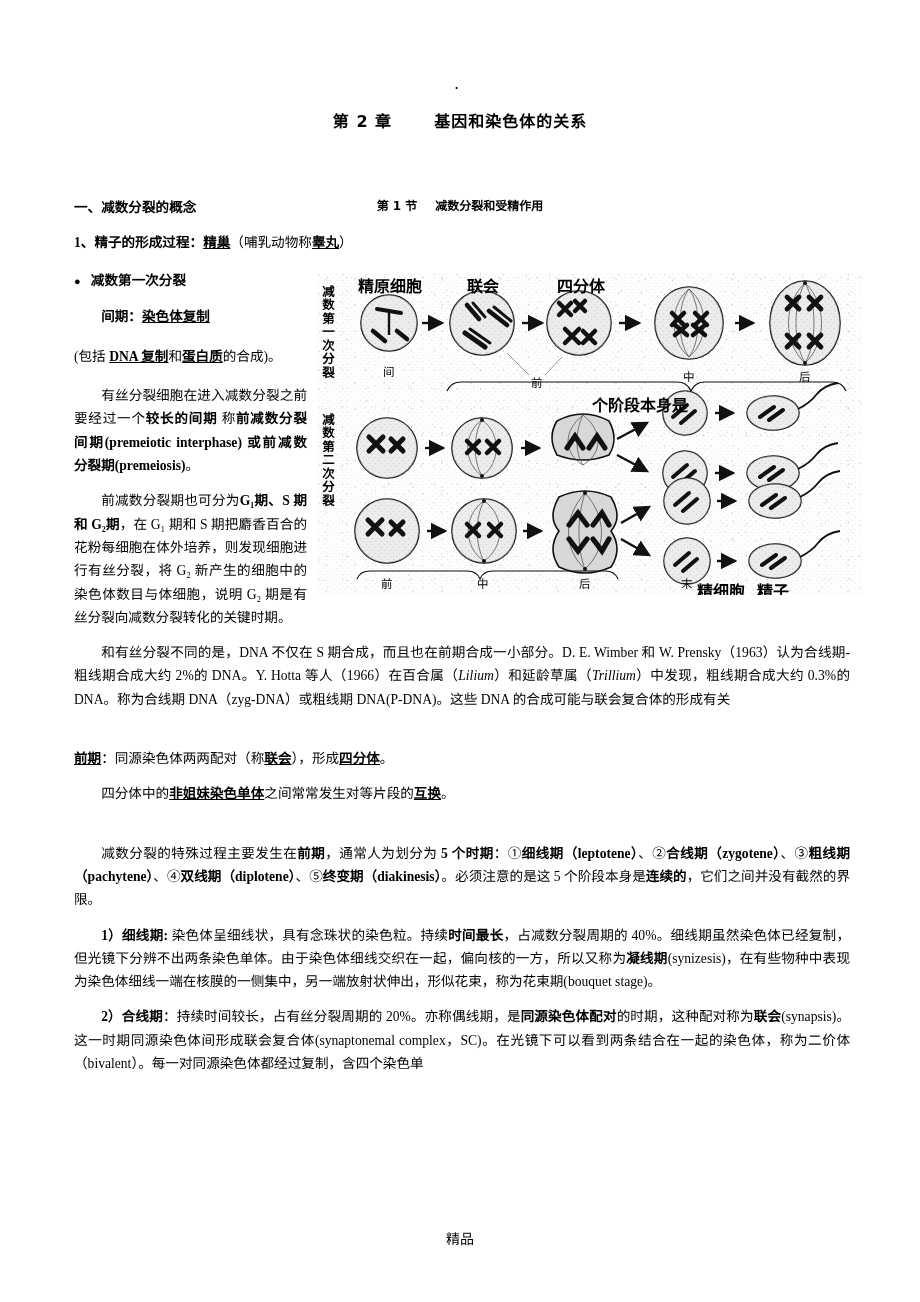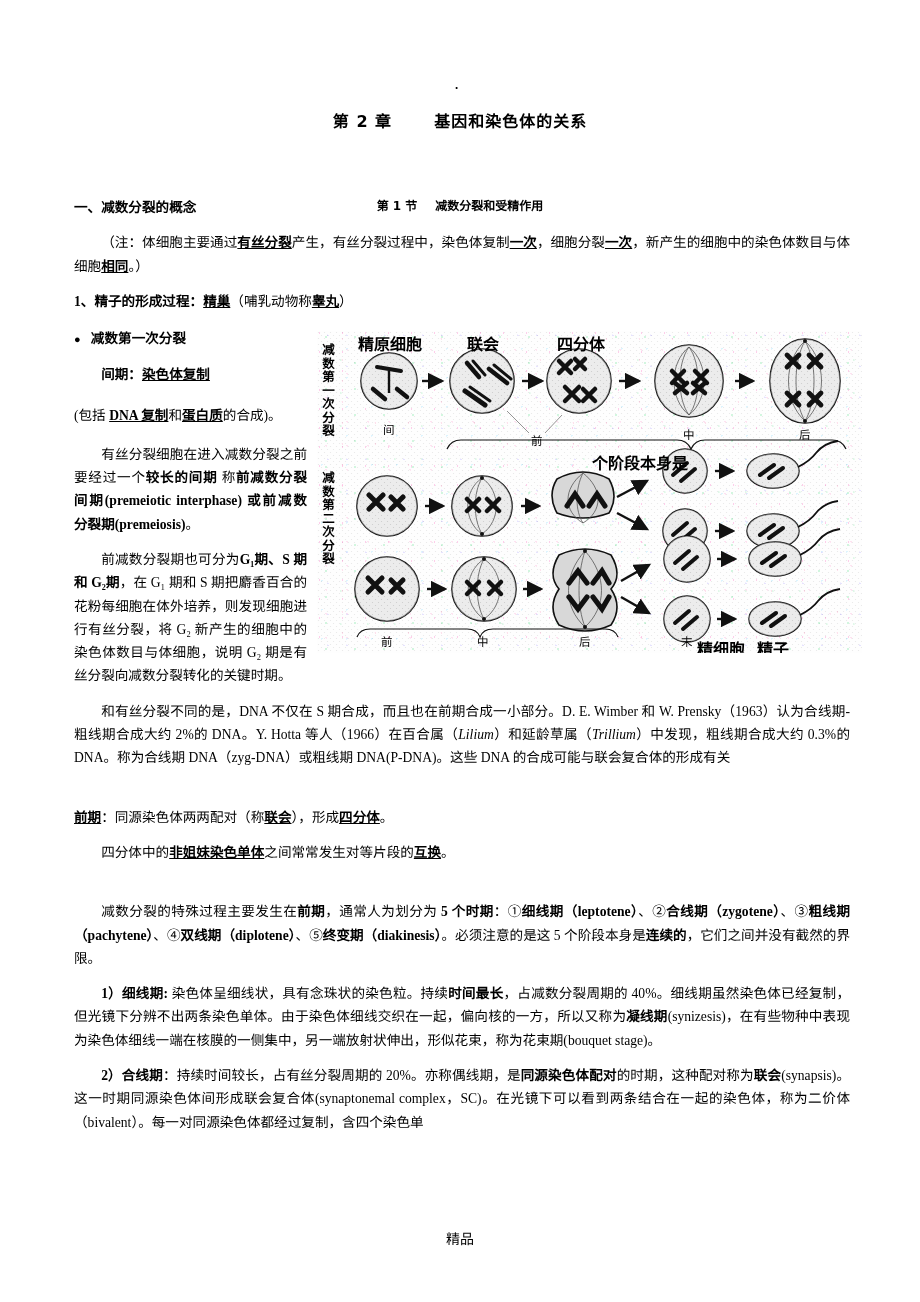--- a/index.html
+++ b/index.html
@@ -103,21 +103,20 @@
 
   <div class="h2">
     <span>第 1 节</span><span class="gap"></span><span>减数分裂和受精作用</span>
   </div>
 
   <div class="body">
 
     <p class="hd">一、减数分裂的概念</p>
 
 
-    <p class="ind"><span>（注：体细胞主要通过</span><span class="bu">有丝分裂</span><span>产生，有丝分裂过程中，染色体复制</span><span class="bu">一次</span><span>，细胞分裂</span><span class="bu">一次</span><span>，新产生的细胞中的染色体数目与体细胞</span><span class="bu">相同</span><span>。）</span></p>
 
 
     <p><span class="b">1、精子的形成过程：</span><span class="bu">精巢</span><span>（哺乳动物称</span><span class="bu">睾丸</span><span>）</span></p>
 
     <div class="floatwrap">
 
       <div class="figure">
         <div class="noise"></div>
 
         <svg class="figsvg" width="545" height="322" viewBox="0 0 545 322">

